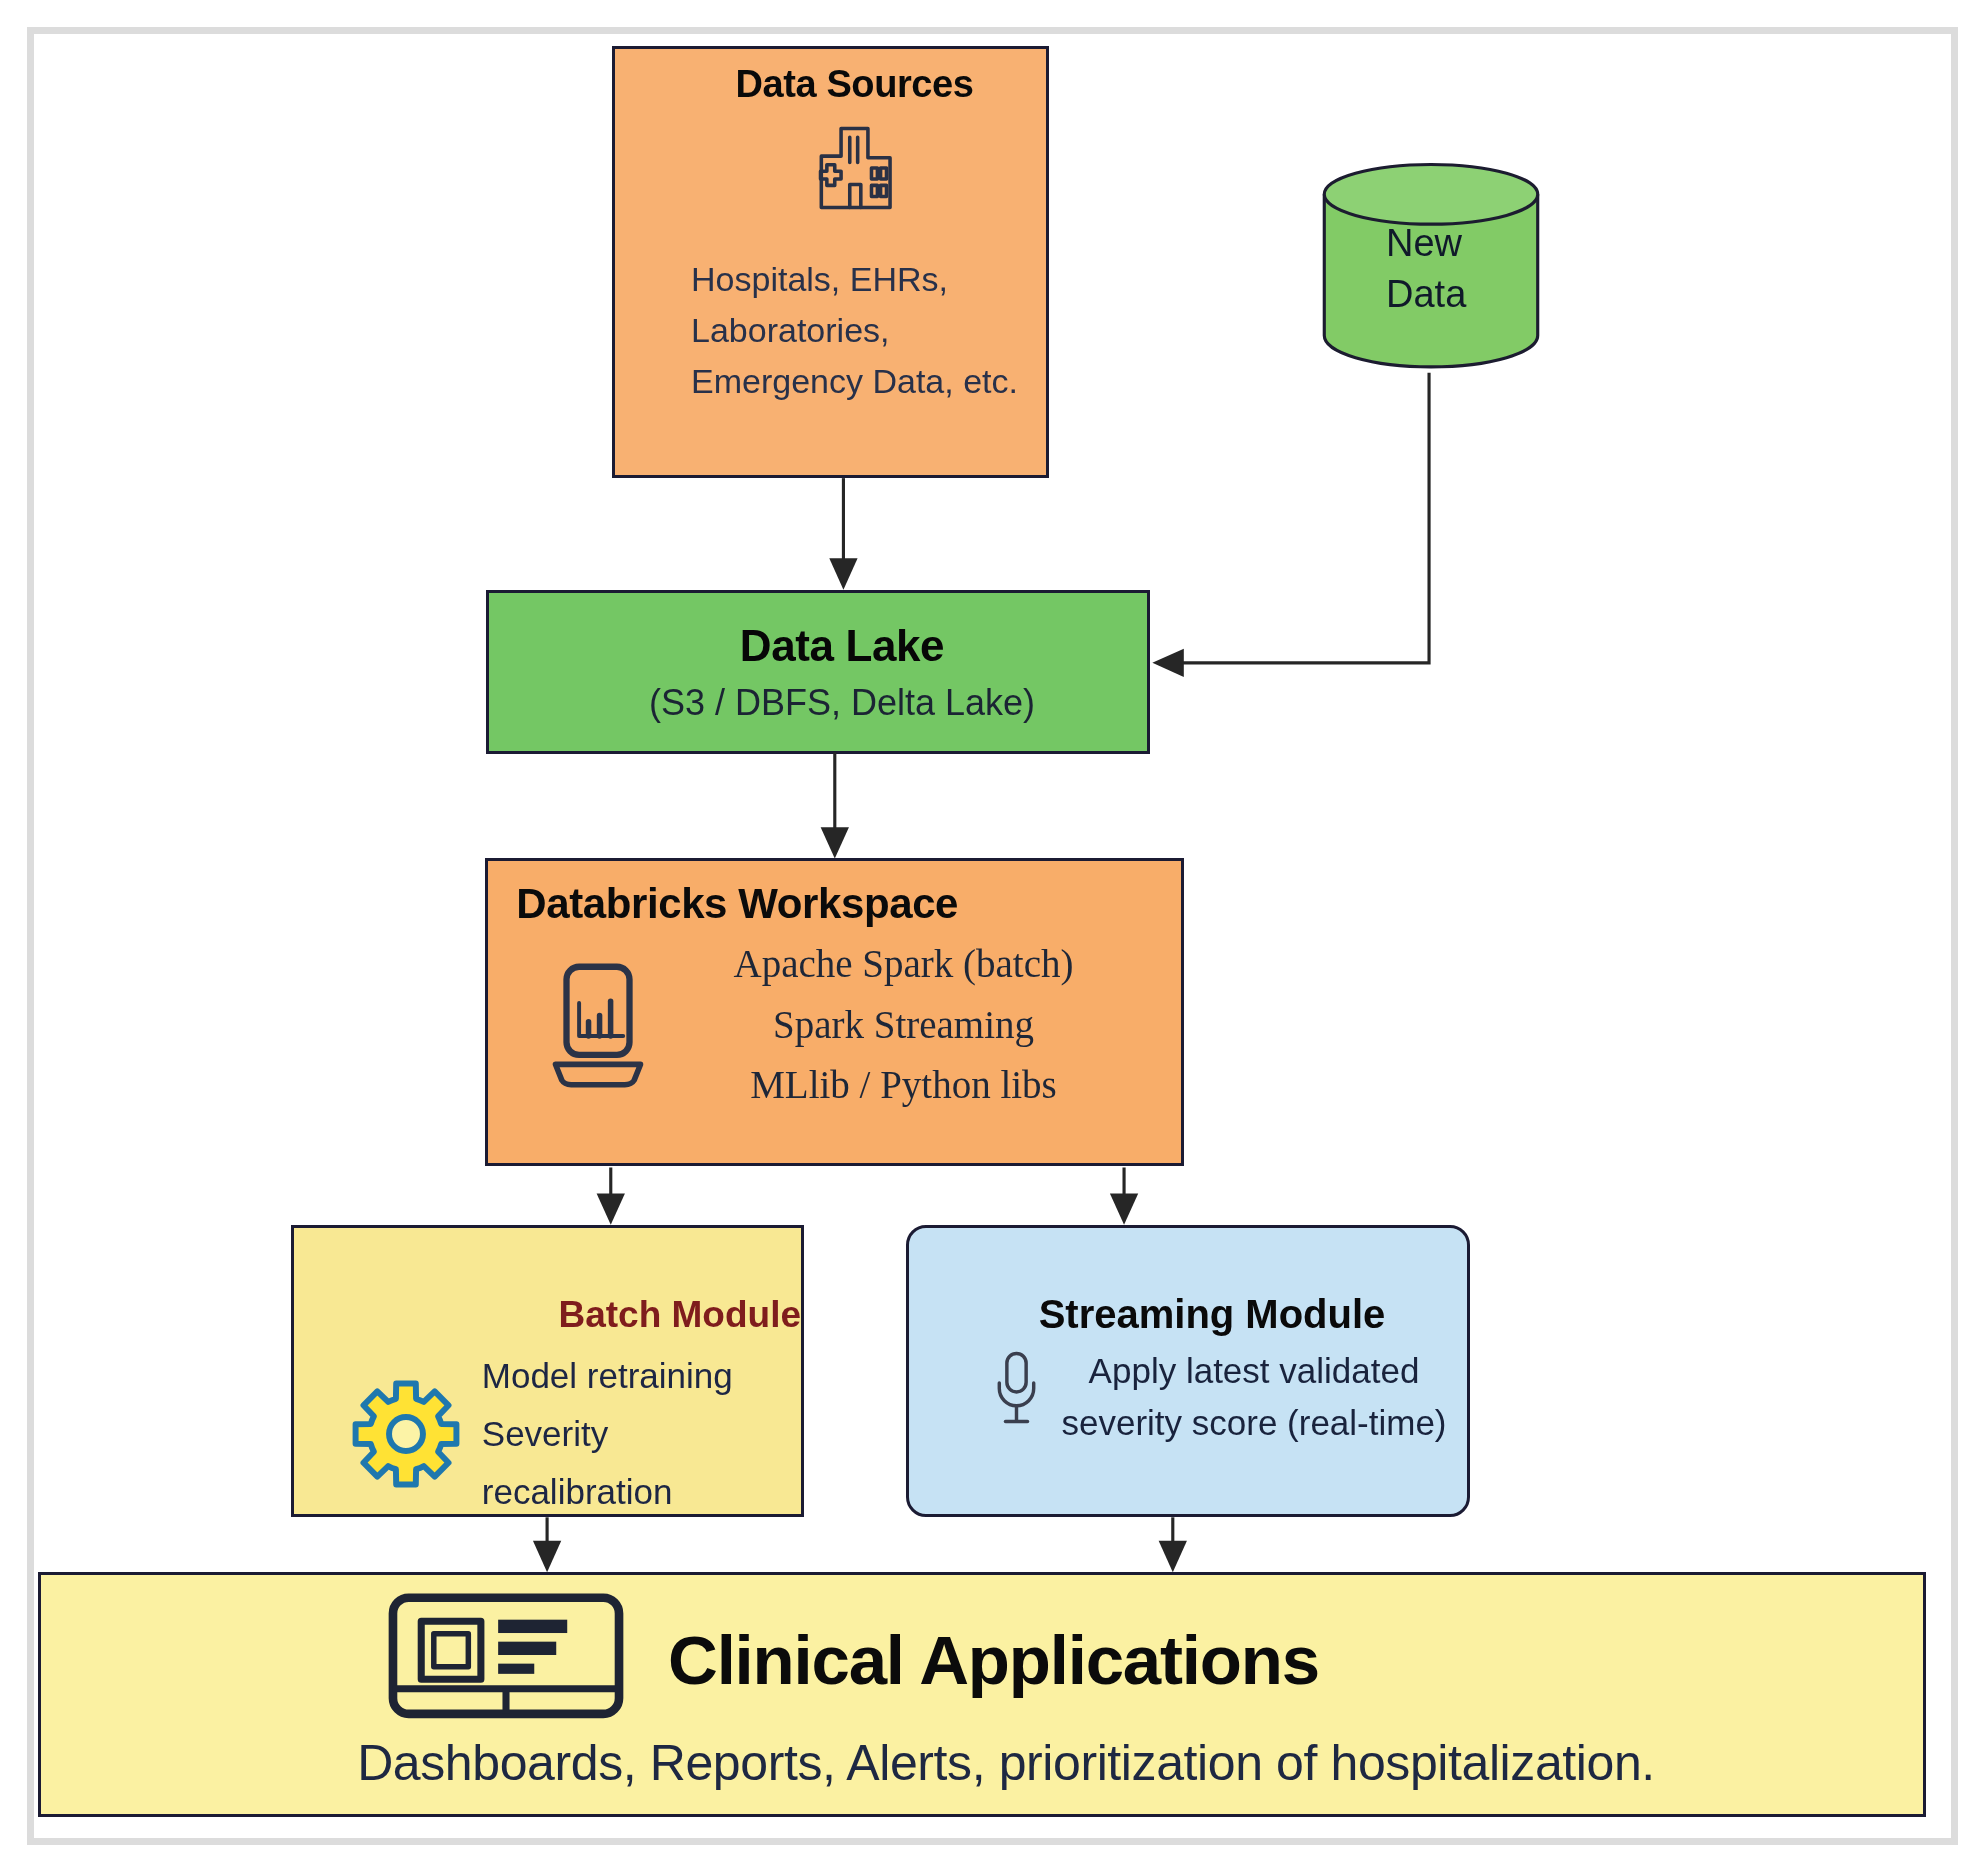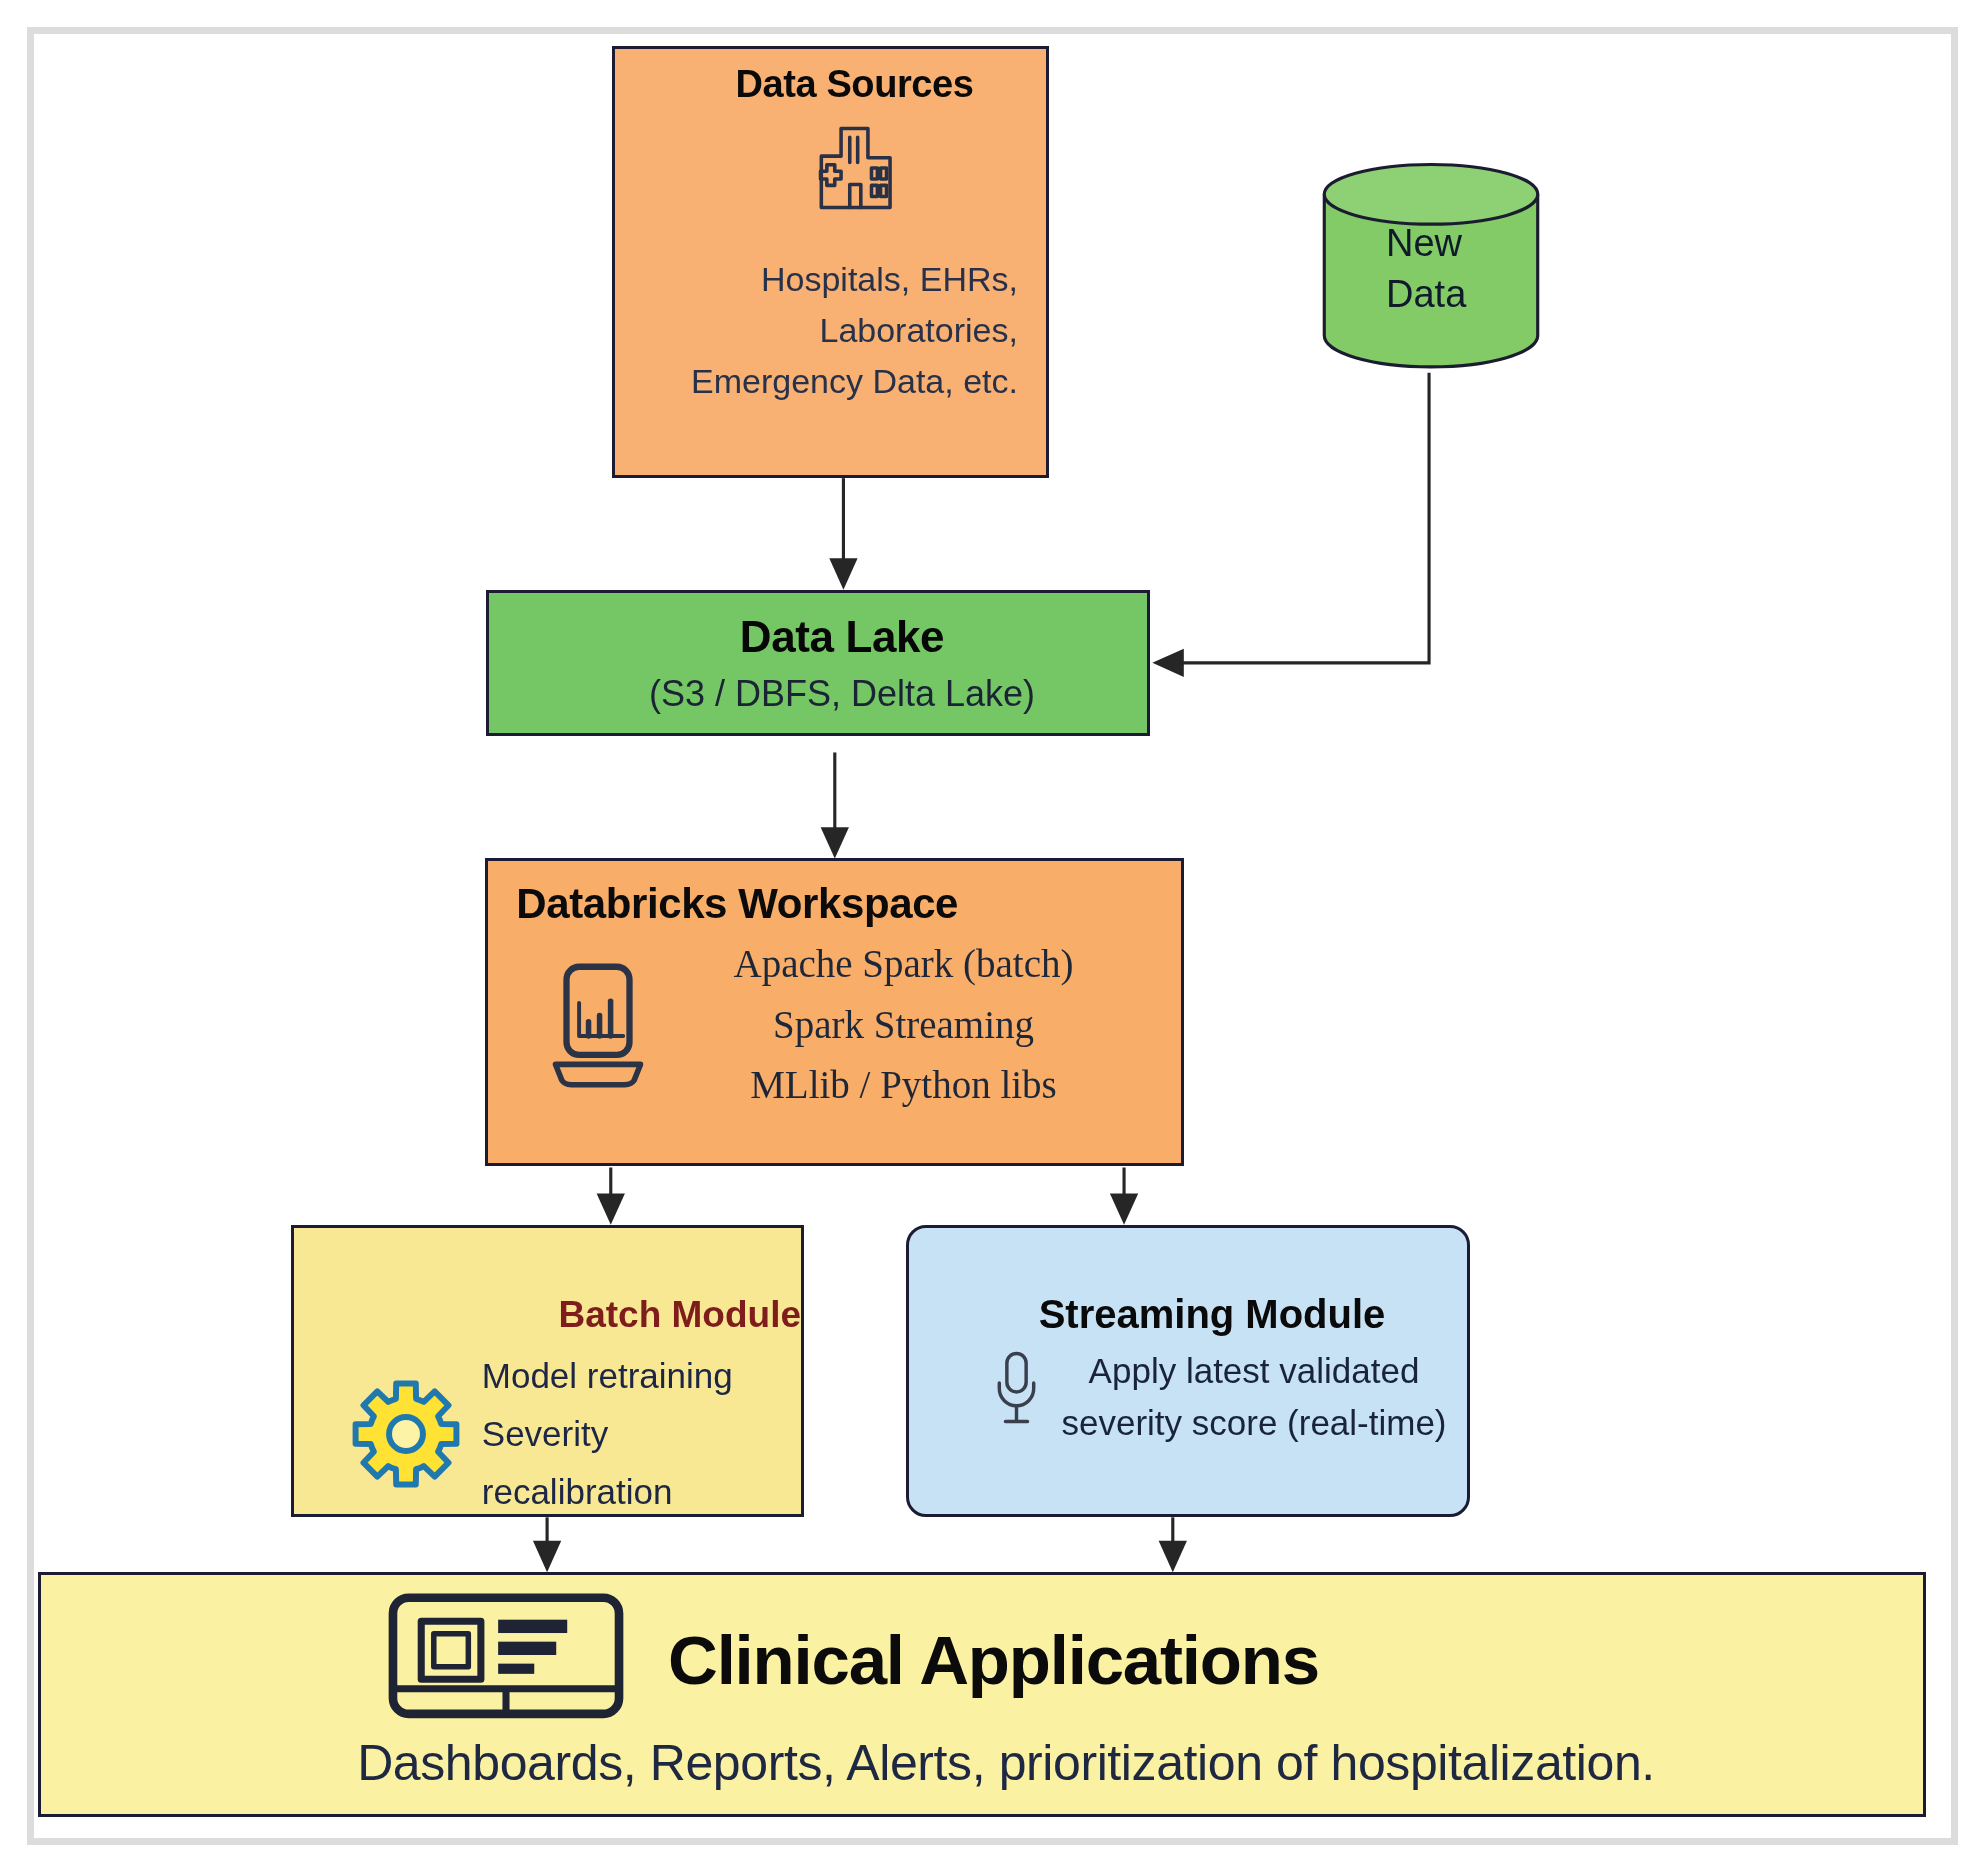--- a/index.html
+++ b/index.html
@@ -14,30 +14,30 @@
   .node{
     position:absolute;box-sizing:border-box;border:3.1px solid #1b1b33;
     display:flex;flex-direction:column;align-items:center;padding-left:48px;
   }
   .arrows{position:absolute;left:0;top:0;pointer-events:none;}
 
   
   #node-data-sources{left:612px;top:46px;width:437px;height:432px;background:#f8b172;padding-top:14px;}
   .ds-title{font-size:38px;font-weight:800;color:#0a0a0a;letter-spacing:-0.4px;}
   .ds-icon{margin-top:17.3px;}
-  .ds-lines{margin-top:41px;font-size:34px;color:#28314a;line-height:1.5;text-align:right;}
+  .ds-lines{margin-top:41px;font-size:34px;color:#28314a;line-height:1.5;text-align:left;}
 
   
   #node-new-data{position:absolute;left:1318px;top:158px;width:226px;height:217px;}
   #node-new-data svg{position:absolute;left:0;top:0;}
   .nd-text{position:absolute;left:0;top:60px;width:100%;box-sizing:border-box;
     padding-left:68px;font-size:38px;line-height:1.35;color:#101a2a;}
 
   
-  #node-data-lake{left:486px;top:590px;width:664px;height:146px;background:#74c764;justify-content:center;gap:11px;}
+  #node-data-lake{left:486px;top:590px;width:664px;height:164px;background:#74c764;justify-content:center;gap:11px;}
   .dl-title{font-size:44px;font-weight:800;color:#070707;letter-spacing:-0.4px;}
   .dl-sub{font-size:36px;color:#1b2434;}
 
   
   #node-databricks{left:485px;top:858px;width:699px;height:308px;background:#f8ad69;align-items:stretch;padding:19px 20.4px;}
   .db-title{font-size:42px;font-weight:800;color:#0b0b0b;margin-left:7.9px;letter-spacing:-0.4px;}
   .db-row{display:flex;align-items:center;margin-top:6.3px;}
   .db-icon{margin-left:42px;flex:0 0 auto;}
   .db-lines{flex:1;text-align:center;font-size:39px;color:#1e2738;line-height:1.55;font-family:Liberation Serif, serif;}
 

